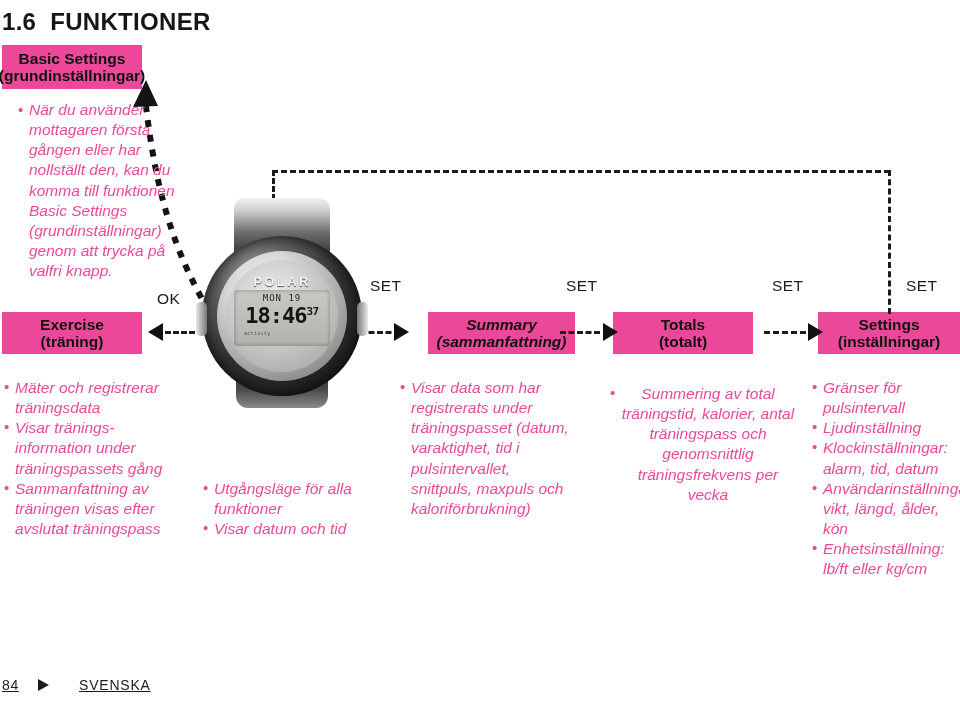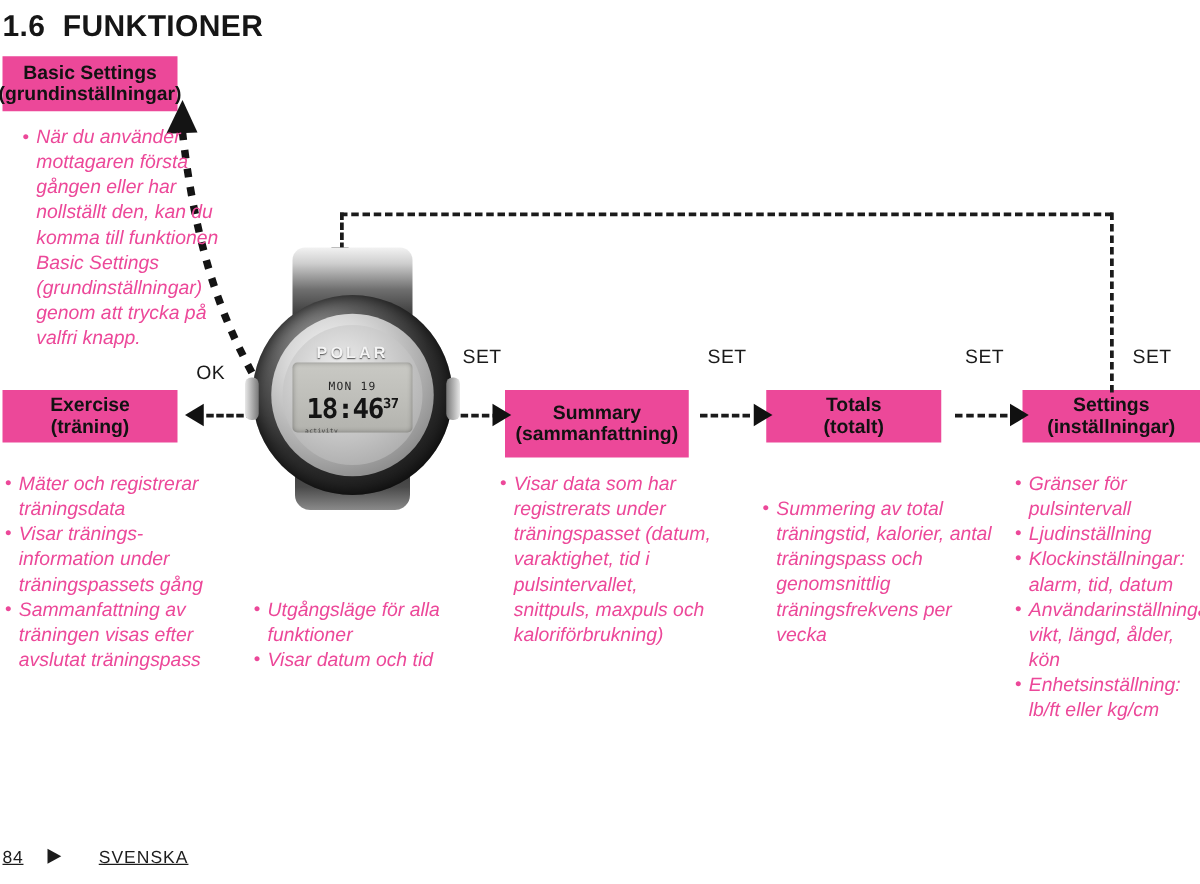--- a/index.html
+++ b/index.html
@@ -45,21 +45,21 @@
     line-height: 1.12;
     font-weight: bold;
     font-size: 15.5px;
     color: #121212;
   }
   .gbox .en { display: block; }
   .gbox .sv { display: block; }
 
   #box-basic  { left: 2px;   top: 45px;  width: 140px; height: 44px; }
   #box-exercise { left: 2px; top: 312px; width: 140px; height: 42px; }
-  #box-summary  { left: 404px; top: 312px; width: 147px; height: 54px; }
+  #box-summary  { left: 428px; top: 312px; width: 147px; height: 42px; font-style: italic; }
   #box-totals   { left: 613px; top: 312px; width: 140px; height: 42px; }
   #box-settings { left: 818px; top: 312px; width: 142px; height: 42px; }
 
   
   .ctrl-label {
     position: absolute;
     font-size: 15.5px;
     font-weight: normal;
     color: #1a1a1a;
     letter-spacing: 0.4px;
@@ -195,21 +195,21 @@
     position: absolute;
     left: 38px; top: 92px;
     width: 96px; height: 56px;
     background: linear-gradient(180deg,#c9c9c4 0%, #bdbdb8 60%, #b2b2ad 100%);
     border-radius: 4px;
     box-shadow: inset 0 0 4px rgba(0,0,0,.35);
     display: flex;
     flex-direction: column;
     align-items: center;
     justify-content: flex-start;
-    padding-top: 16px;
+    padding-top: 4px;
     overflow: hidden;
   }
   .lcd-top {
     font-family: "DejaVu Sans Mono", monospace;
     font-size: 9px;
     letter-spacing: 1px;
     color: #262626;
     line-height: 1;
   }
   .lcd-main {
@@ -264,21 +264,21 @@
     left: 0;
     top: -1px;
     font-size: 15px;
     font-style: normal;
   }
 
   #col-intro   { left: 18px;  top: 100px; width: 168px; }
   #col-exercise{ left: 4px;   top: 378px; width: 160px; }
   #col-watch   { left: 203px; top: 479px; width: 150px; }
   #col-summary { left: 400px; top: 378px; width: 170px; }
-  #col-totals  { left: 610px; top: 398px; width: 185px; }
+  #col-totals  { left: 610px; top: 384px; width: 185px; text-align: center; }
   #col-settings{ left: 812px; top: 378px; width: 150px; }
 
   #col-intro ul li::before { top: 0px; }
 
   
   .footer {
     position: absolute;
     left: 2px;
     bottom: 14px;
     display: flex;

